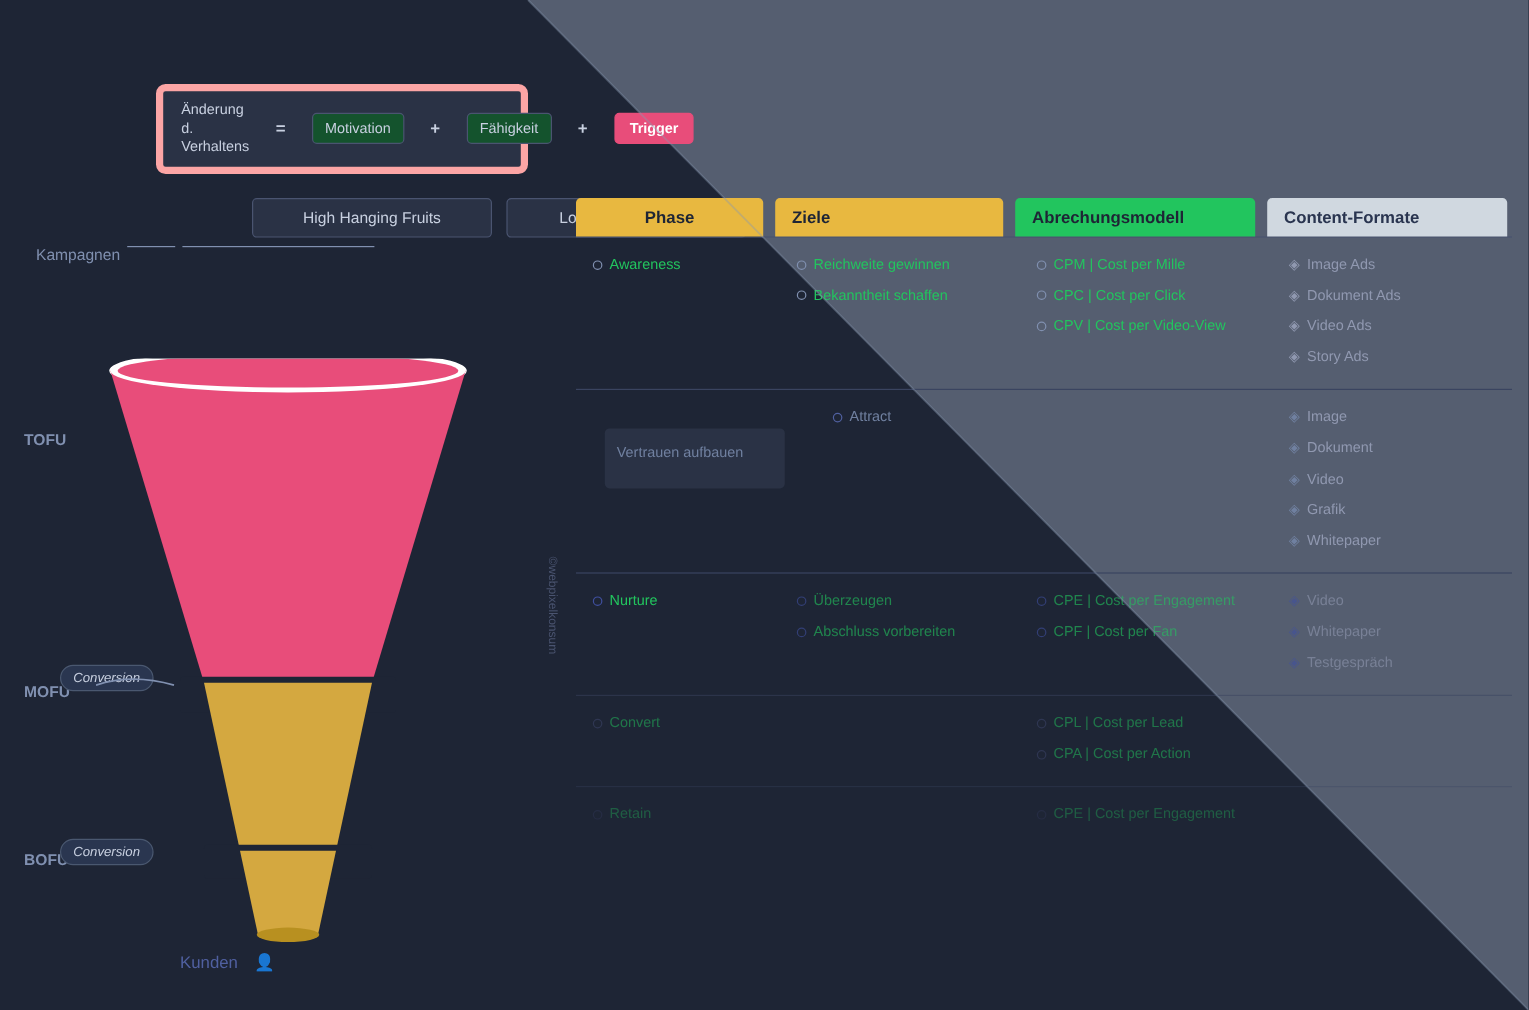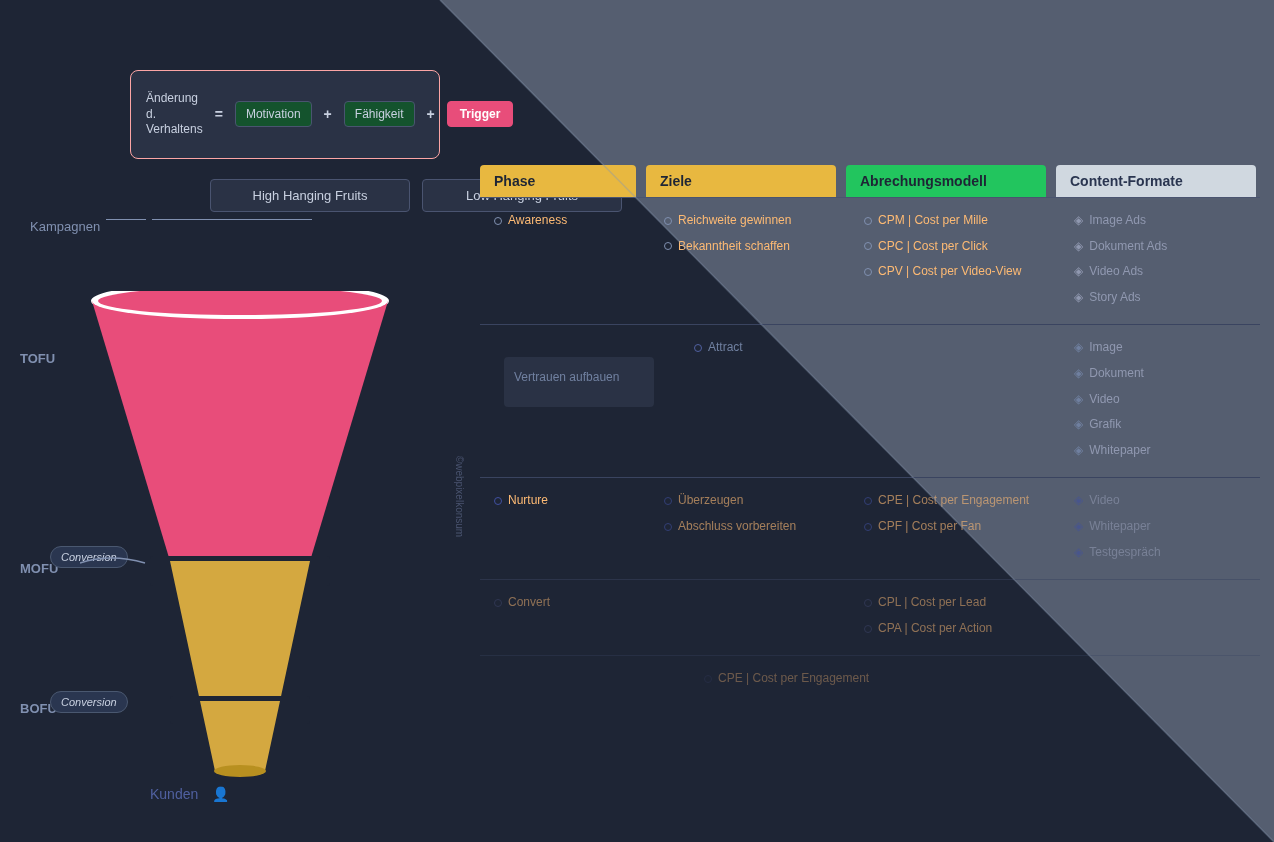--- a/index.html
+++ b/index.html
@@ -37,25 +37,25 @@
       top: 70px;
       left: 30px;
       width: 440px;
     }
 
     
     .fogg-formula {
       display: flex;
       align-items: center;
       background: #2a3245;
-      border: 1px solid #fca5a5;
+      border: 6px solid #fca5a5;
       border-radius: 8px;
-      padding: 20px 15px;
+      padding: 8px 15px;
       margin-bottom: 20px;
-      gap: 12px;
+      gap: 22px;
       width: 310px;
       margin-left: 100px;
     }
 
     .fogg-label {
       color: #c8d0e0;
       font-size: 12px;
       line-height: 1.3;
     }
 
@@ -152,20 +152,21 @@
       padding: 8px 14px;
       font-weight: bold;
       font-size: 14px;
       border-radius: 4px 4px 0 0;
     }
 
     .header-phase {
       background: #e8b840;
       color: #1e2535;
       width: 156px;
+      text-align: center;
     }
 
     .header-ziele {
       background: #e8b840;
       color: #1e2535;
       width: 190px;
       margin-left: 10px;
     }
 
     .header-abrechnung {
@@ -184,21 +185,21 @@
 
     .table-row {
       display: flex;
       gap: 0;
       border-top: 1px solid #3a4460;
       min-height: 80px;
     }
 
     .table-cell {
       padding: 12px 14px;
-      color: #fdba74;
+      color: #22c55e;
       font-size: 12px;
       line-height: 1.8;
     }
 
     .cell-phase { width: 160px; }
     .cell-ziele { width: 190px; margin-left: 10px; }
     .cell-abrechnung { width: 200px; margin-left: 10px; }
     .cell-content { width: 200px; margin-left: 10px; color: #9098b0; }
 
     .radio-item {
@@ -254,21 +255,21 @@
         <span>Kampagnen</span>
         <div class="kampagnen-line"></div>
         <div style="width:160px; height:1px; background:#8090b0;"></div>
       </div>
       <div style="position:absolute; left:180px; top:0; display:flex; flex-direction:row; gap:12px;">
         <div class="fruit-box">High Hanging Fruits</div>
         <div class="fruit-box">Low Hanging Fruits</div>
       </div>
     </div>
 
-    <div style="position:relative; margin-left:60px; margin-top:2px;">
+    <div style="position:relative; margin-left:60px; margin-top:24px;">
       
       
       <div class="funnel-section-label" style="top:60px;">TOFU</div>
       
       <div class="funnel-section-label" style="top:270px;">MOFU</div>
       
       <div class="funnel-section-label" style="top:410px;">BOFU</div>
 
       
       <svg width="300" height="500" viewBox="0 0 300 500">
@@ -478,20 +479,26 @@
         </div>
         <div class="radio-item">
           <span class="radio-dot" style="border-color:#404870;"></span>
           <span>CPA | Cost per Action</span>
         </div>
       </div>
       <div class="table-cell cell-content"></div>
     </div>
 
     <div class="table-row retain-row" style="color:#353a60; min-height:60px; opacity:0.35;">
+      <div class="table-cell cell-phase">
+        <div class="radio-item">
+          <span class="radio-dot" style="border-color:#353a60;"></span>
+          <span>Retain</span>
+        </div>
+      </div>
       <div class="table-cell cell-ziele"></div>
       <div class="table-cell cell-abrechnung">
         <div class="radio-item">
           <span class="radio-dot" style="border-color:#353a60;"></span>
           <span>CPE | Cost per Engagement</span>
         </div>
       </div>
       <div class="table-cell cell-content"></div>
     </div>
 

